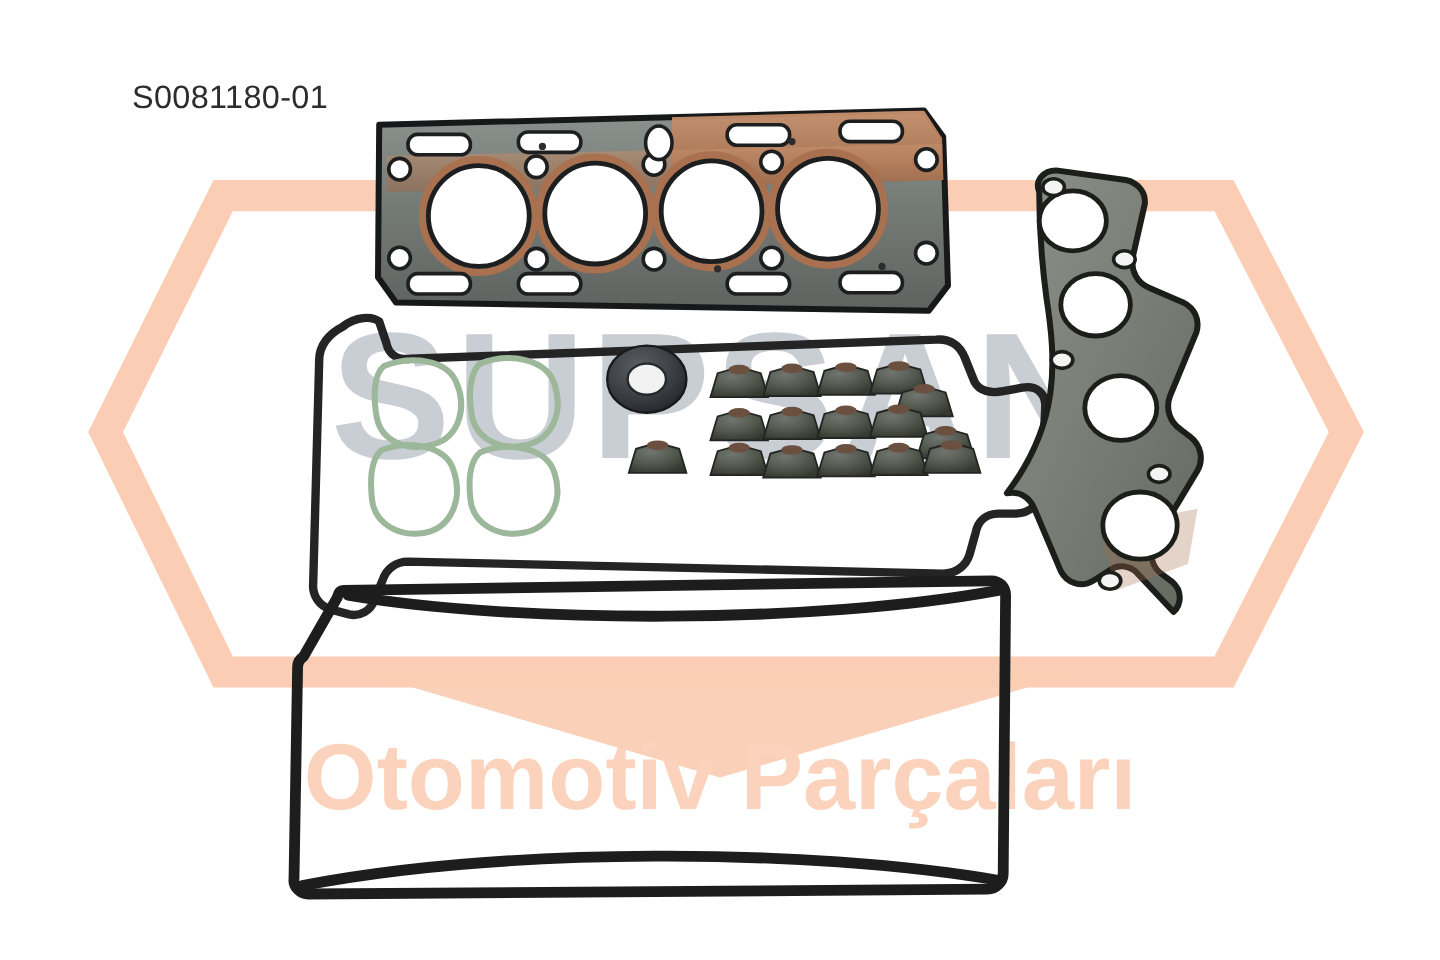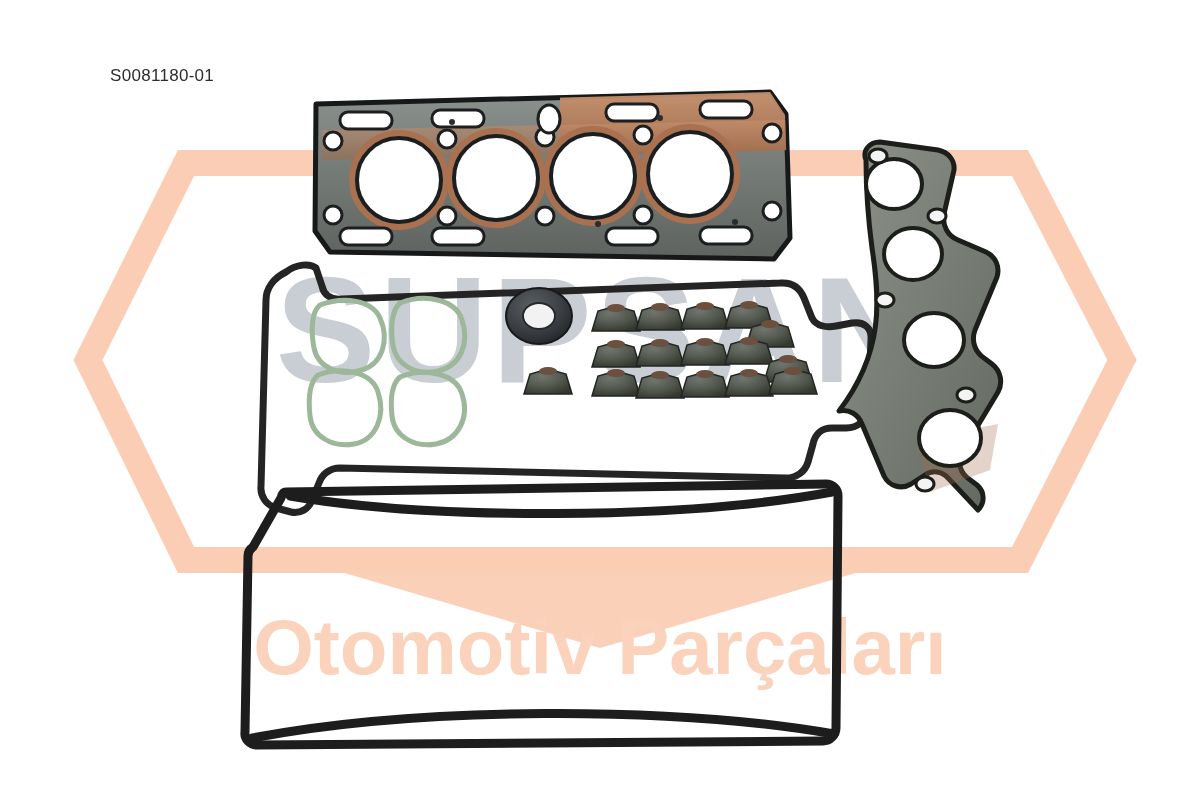--- a/index.html
+++ b/index.html
@@ -50,21 +50,21 @@
     line-height: 1;
     user-select: none;
     white-space: nowrap;
   }
 
   
   #part-number {
     position: absolute;
     left: 110px;
     top: 66px;
-    font-size: 17px;
+    font-size: 27px;
     color: #2c2c2c;
     letter-spacing: 0.3px;
   }
 
   
   #artwork {
     position: absolute;
     left: 0; top: 0;
     width: 1200px; height: 800px;
   }

